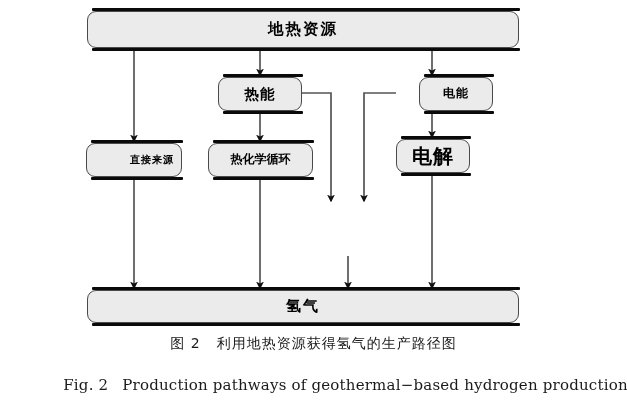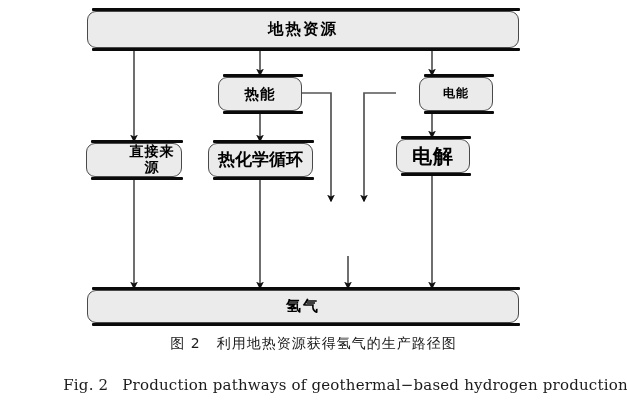--- a/index.html
+++ b/index.html
@@ -81,26 +81,26 @@
     font-size: 14.5px;
     text-align: right;
   }
   #node-electric-energy {
     left: 396px; top: 77px; width: 74px; height: 34px;
     font-size: 12px;
     margin-left: 23px;
   }
   #node-direct-source {
     left: 86px; top: 143px; width: 96px; height: 34px;
-    font-size: 14px;
+    font-size: 10px;
     padding-left: 36px;
   }
   #node-thermochemical {
     left: 208px; top: 143px; width: 105px; height: 34px;
-    font-size: 17px;
+    font-size: 12px;
     letter-spacing: 0px;
   }
   #node-electrolysis {
     left: 396px; top: 139px; width: 74px; height: 34px;
     font-size: 20px;
   }
   #node-hybrid {
     left: 303px; top: 203px; width: 92px; height: 53px;
     font-size: 13.5px;
     letter-spacing: 0px;

